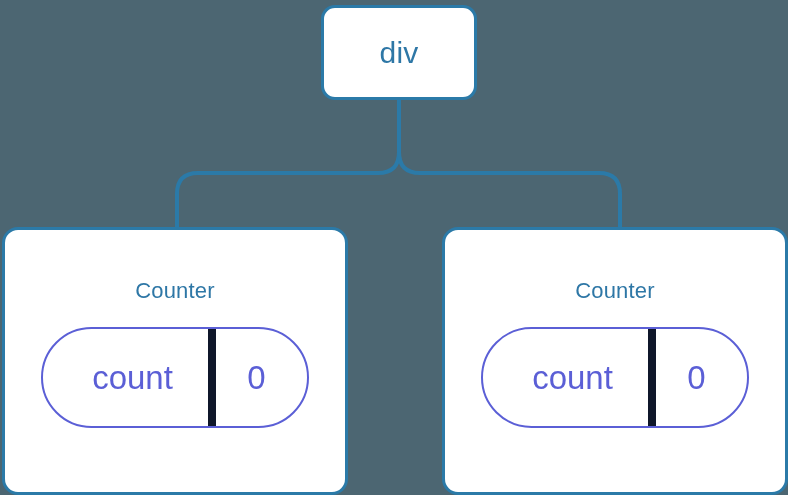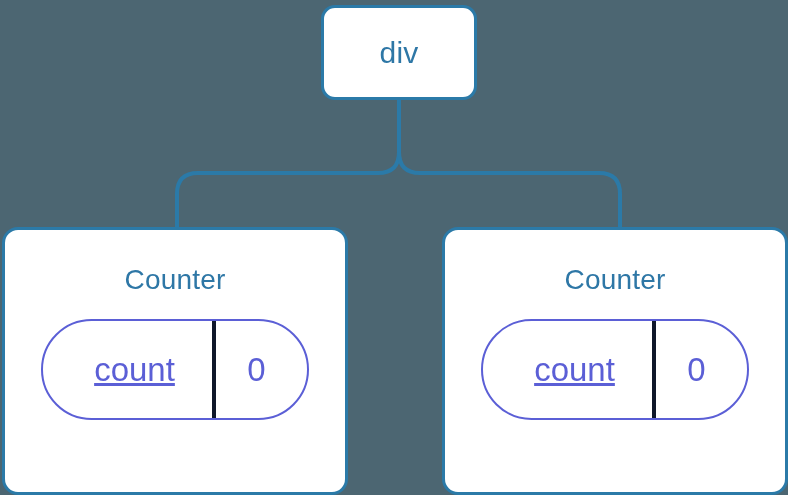--- a/index.html
+++ b/index.html
@@ -69,23 +69,23 @@
   }
   #node-counter-left {
     left: 2px;
     width: 346px;
   }
   #node-counter-right {
     left: 442px;
     width: 346px;
   }
   .node-component .node-title {
-    font-size: 28px;
+    font-size: 22px;
     color: #2e77a6;
-    margin-top: 36px;
+    margin-top: 50px;
     letter-spacing: .2px;
     line-height: 1;
   }
 
   
   .state-pill {
     position: relative;
     margin-top: 25px;
     height: 101px;
     width: 268px;
@@ -101,23 +101,22 @@
     display: flex;
     align-items: center;
     justify-content: center;
     color: #5b5fd6;
     font-size: 33px;
     line-height: 1;
     box-sizing: border-box;
   }
   .state-key {
     flex: 0 0 173px;
-    border-right: 4px solid #0f172a;
+    border-right: 8px solid #0f172a;
     padding-left: 14px;
-    text-decoration: underline;
   }
   .state-value {
     flex: 1 1 auto;
     padding-right: 10px;
   }
 </style>
 </head>
 <body>
 
 <div id="stage">

